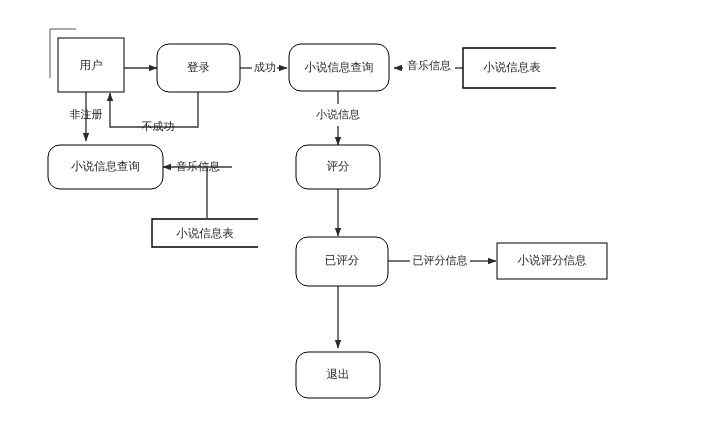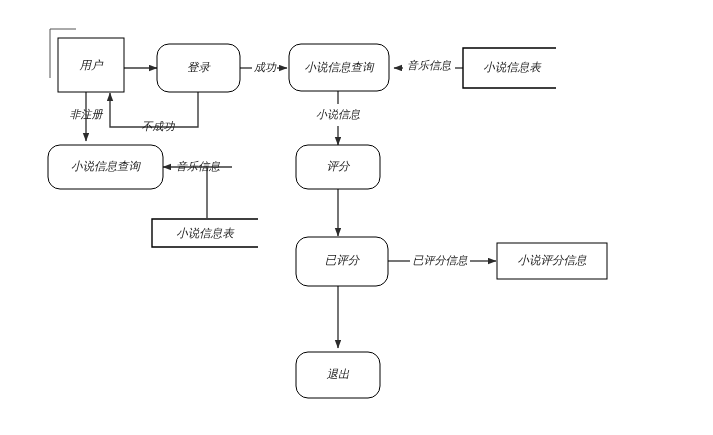--- a/index.html
+++ b/index.html
@@ -11,21 +11,20 @@
     width: 713px;
     height: 435px;
     font-family: "Liberation Sans", "DejaVu Sans", sans-serif;
     overflow: hidden;
   }
   #diagram-root {
     position: relative;
     width: 713px;
     height: 426px;
     background: #ffffff;
-    font-style: italic;
   }
   svg#flow {
     display: block;
     width: 713px;
     height: 435px;
     background: #ffffff;
   }
   .shape-stroke {
     fill: #ffffff;
     stroke: #000000;

